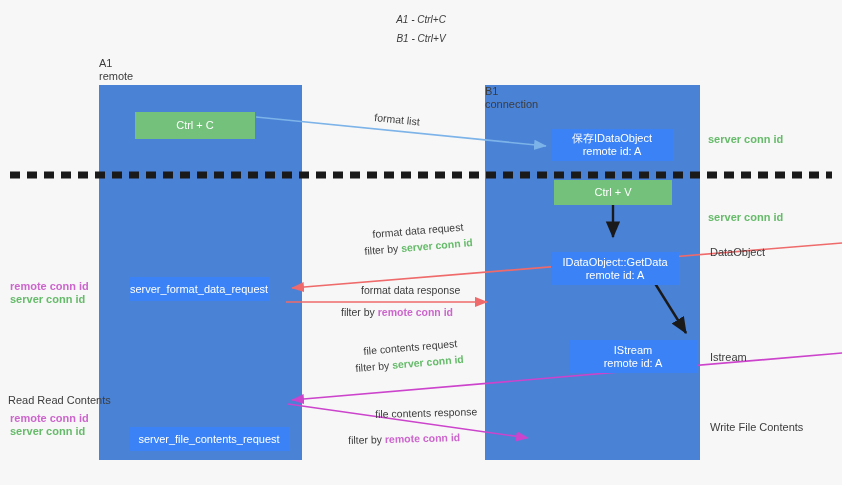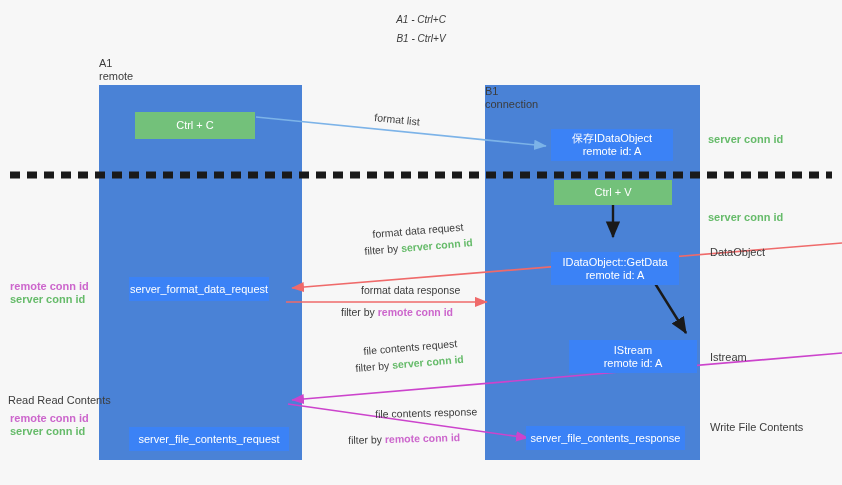--- a/index.html
+++ b/index.html
@@ -159,21 +159,20 @@
 remote id: A</div>
 
   <div class="box orange" style="left:569px; top:340px; width:128px; height:33px;">IStream
 remote id: A</div>
 
   <div class="box orange" style="left:129px; top:277px; width:140px; height:24px;">server_format_data_request</div>
 
 
   <div class="box orange" style="left:129px; top:394px; width:160px; height:24px;margin-top:33px;">server_file_contents_request</div>
 
-  <div class="box orange" style="left:526px; top:426px; width:159px; height:24px;">server_file_contents_response</div>
 
   <div class="side-label lbl-green" style="left:708px; top:132px;">server conn id</div>
   <div class="side-label lbl-green" style="left:708px; top:210px;">server conn id</div>
   <div class="side-label lbl-dark" style="left:710px; top:245px;">DataObject</div>
   <div class="side-label lbl-dark" style="left:710px; top:350px;">Istream</div>
   <div class="side-label lbl-dark" style="left:710px; top:420px;">Write File Contents</div>
 
   <div class="side-label lbl-magenta" style="left:10px; top:279px;">remote conn id</div>
   <div class="side-label lbl-green" style="left:10px; top:292px;">server conn id</div>
 

